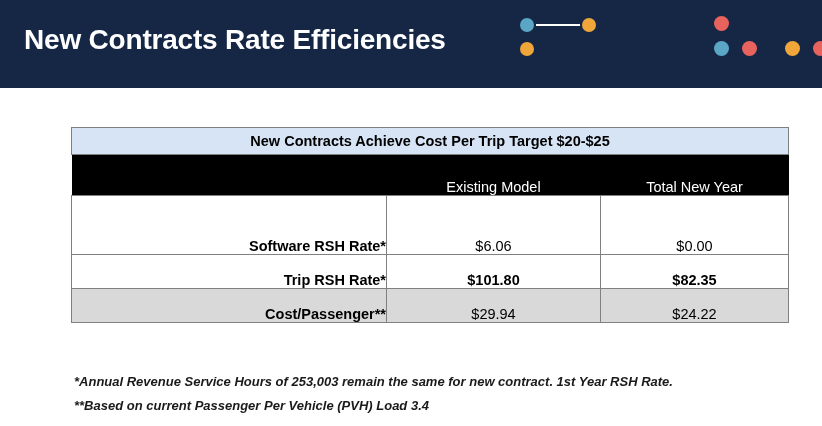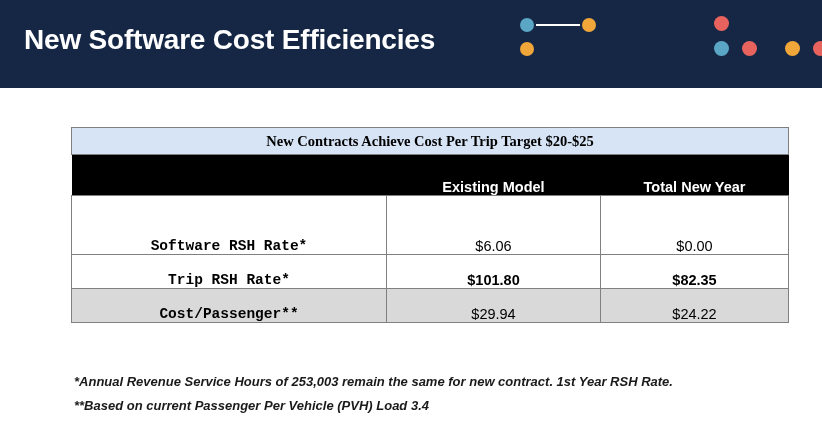--- a/index.html
+++ b/index.html
@@ -63,47 +63,45 @@
     margin: 0;
   }
   .tbl-title-row td {
     background: #d6e4f5;
     color: #000000;
     text-align: center;
     font-size: 14.5px;
     font-weight: bold;
     height: 26px;
     border: 1px solid #7f7f7f;
-    font-family: Liberation Serif, serif;
   }
   .tbl-colhead-row td {
     background: #000000;
     color: #ffffff;
     font-size: 14.5px;
-    font-weight: bold;
+    font-weight: normal;
     height: 40px;
     text-align: center;
     vertical-align: bottom;
     padding-bottom: 4px;
     border: none;
   }
   .tbl-colhead-row td.blank-head { border: none; }
 
   .data-row td {
     border: 1px solid #808080;
     font-size: 14.5px;
     color: #000000;
   }
   .data-row td.rowlabel {
     font-weight: bold;
-    text-align: center;
+    text-align: right;
     padding-left: 4px;
     vertical-align: bottom;
     padding-bottom: 5px;
-    font-family: Liberation Mono, monospace;
   }
   .data-row td.value {
     text-align: center;
     vertical-align: bottom;
     padding-bottom: 5px;
   }
   .row-white td { background: #ffffff; }
   .row-gray  td { background: #d9d9d9; }
   .row-tall td { height: 58px; }
   .row-std  td { height: 33px; }
@@ -120,21 +118,21 @@
     color: #1a1a1a;
     white-space: nowrap;
   }
   #footnote-1 { top: 374px; }
   #footnote-2 { top: 398px; }
 </style>
 </head>
 <body>
 
 <div id="header-banner">
-  <div id="slide-title">New Software Cost Efficiencies</div>
+  <div id="slide-title">New Contracts Rate Efficiencies</div>
 
   <div id="dot-group-left">
       <div class="connector-line" style="left: 16px; top: 8px; width: 44px; background: rgb(255, 255, 255);"></div>
       <div class="dot" style="left: 0px; top: 2px; width: 14px; height: 14px; background: rgb(90, 166, 196);"></div>
       <div class="dot" style="left: 62px; top: 2px; width: 14px; height: 14px; background: rgb(240, 166, 57);"></div>
       <div class="dot" style="left: 0px; top: 26px; width: 14px; height: 14px; background: rgb(240, 166, 57);"></div>
     </div>
   <div id="dot-group-mid">
       <div class="dot" style="left: 4px; top: 0px; width: 15px; height: 15px; background: rgb(232, 99, 94);"></div>
       <div class="dot" style="left: 4px; top: 25px; width: 15px; height: 15px; background: rgb(90, 166, 196);"></div>

